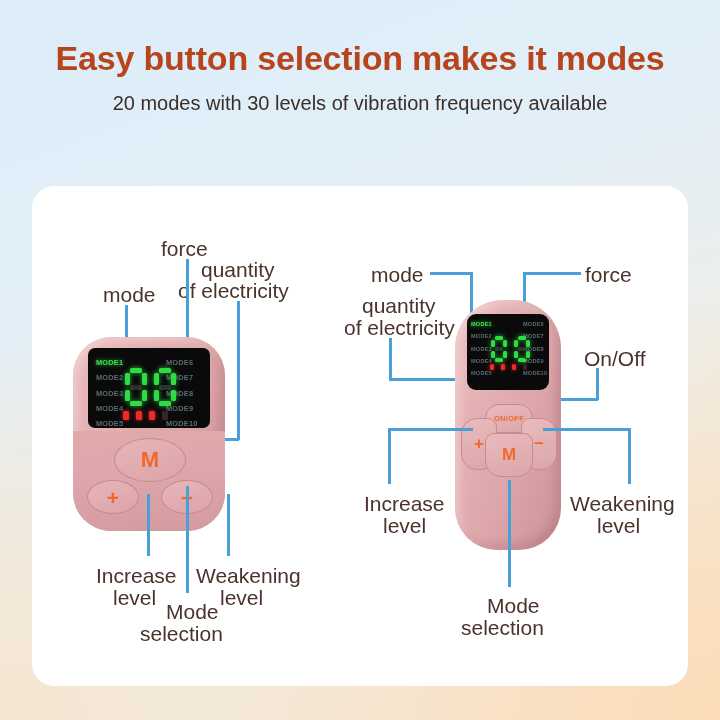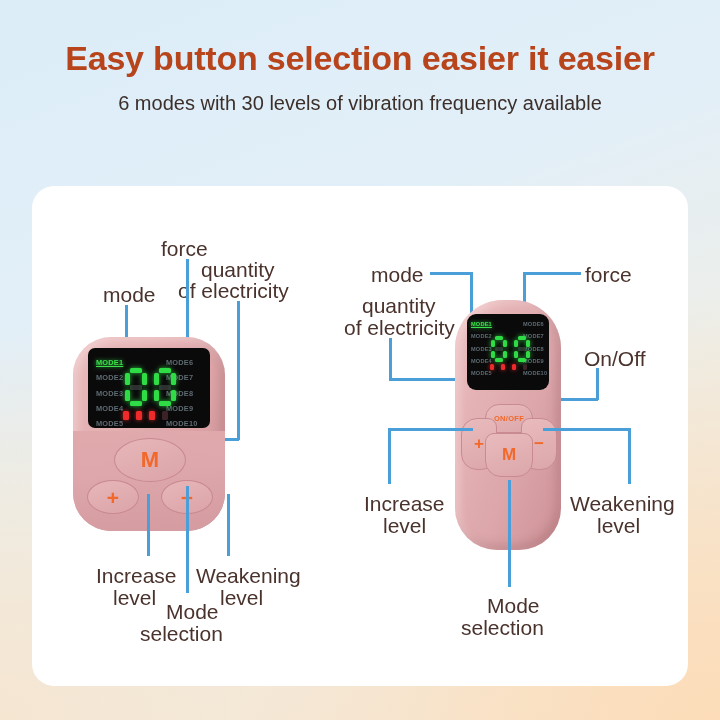--- a/index.html
+++ b/index.html
@@ -76,21 +76,21 @@
     display:flex;align-items:center;justify-content:center;
     color:#f2682a;font-size:21px;font-weight:700;line-height:1;
   }
   .devL .btnP{left:14px;}
   .devL .btnN{left:88px;}
 
   
   .mcol{position:absolute;font-size:7.4px;font-weight:700;letter-spacing:.2px;}
   .mcol div{margin-bottom:6.3px;}
   .mdim{color:#5d6b72;}
-  .mon{color:#39e04a;text-shadow:0 0 4px rgba(57,224,74,.9);text-decoration:underline;}
+  .mon{color:#39e04a;text-shadow:0 0 4px rgba(57,224,74,.9);}
 
   
   .digits{position:absolute;display:flex;gap:7px;}
   .dg{position:relative;}
   .seg{position:absolute;background:#2e2f31;border-radius:1.5px;}
   .seg.on{background:#2fdc46;box-shadow:0 0 5px rgba(47,220,70,.85);}
   .batt{position:absolute;display:flex;gap:7px;}
   .bt{width:6px;height:9px;border-radius:1.5px;background:#3a2226;}
   .bt.on{background:#ef2a2a;box-shadow:0 0 4px rgba(239,42,42,.8);}
 
@@ -129,22 +129,22 @@
     left:30px;top:133px;width:46px;height:42px;
     border-radius:9px 9px 16px 16px;font-size:17px;
   }
 </style>
 </head>
 <body>
 
 <div id="stage">
 
   <div class="header">
-    <h1 class="title">Easy button selection easier it easier</h1>
-    <p class="subtitle">6 modes with 30 levels of vibration frequency available</p>
+    <h1 class="title">Easy button selection makes it modes</h1>
+    <p class="subtitle">20 modes with 30 levels of vibration frequency available</p>
   </div>
 
   <div class="card"></div>
 
   <div class="lbl" style="left:103px;top:283px;">mode</div>
   <div class="lbl" style="left:161px;top:237px;">force</div>
   <div class="lbl" style="left:201px;top:258px;">quantity</div>
   <div class="lbl" style="left:178px;top:279px;">of electricity</div>
 
   <div class="ln lnv" style="left:125px;top:305px;height:53px;"></div>

